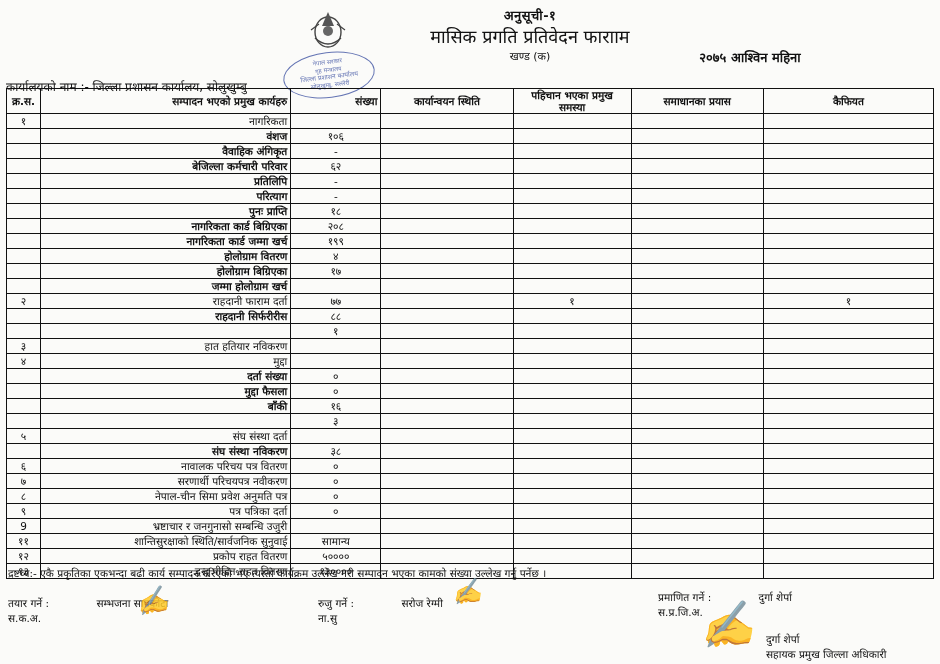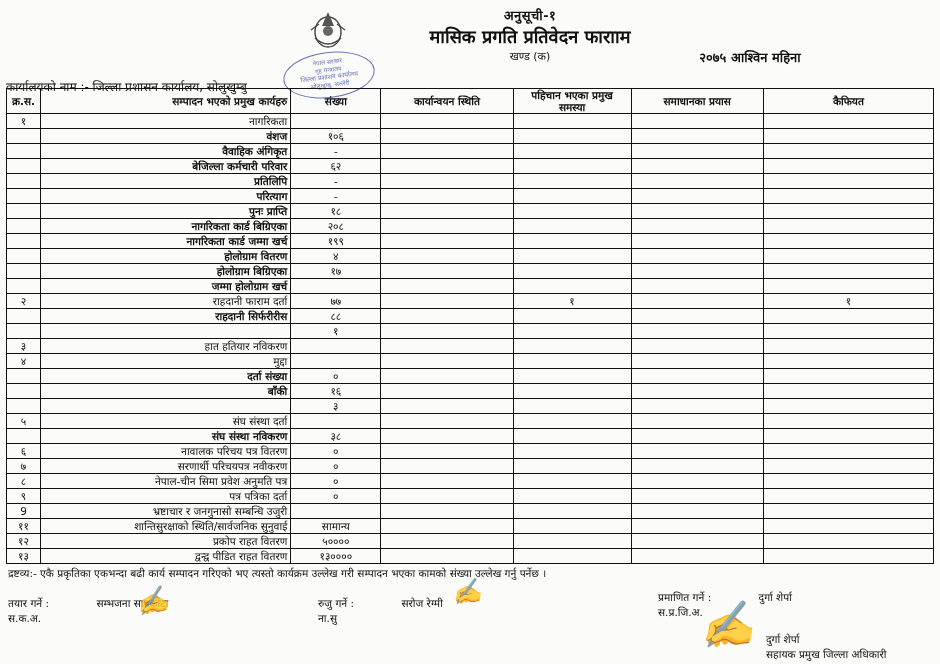--- a/index.html
+++ b/index.html
@@ -19,21 +19,21 @@
     position:absolute;left:300px;top:4px;width:56px;height:52px;
     display:flex;align-items:center;justify-content:center;
     font-size:40px;line-height:1;color:#333;
   }
   .hdr-anu{
     position:absolute;left:380px;top:6px;width:300px;text-align:center;
     font-size:13px;font-weight:bold;letter-spacing:.5px;
   }
   .hdr-main{
     position:absolute;left:340px;top:24px;width:380px;text-align:center;
-    font-size:18px;font-weight:bold;
+    font-size:18px;font-weight:normal;
   }
   .hdr-khanda{
     position:absolute;left:450px;top:48px;width:160px;text-align:center;
     font-size:11px;
   }
   .hdr-month{
     position:absolute;left:640px;top:48px;width:220px;text-align:center;
     font-size:13px;font-weight:bold;
   }
   .stamp{
@@ -64,21 +64,21 @@
     height:15px;
     vertical-align:middle;
     box-sizing:border-box;
   }
   thead th{
     font-weight:bold;font-size:10.5px;text-align:center;height:20px;
     line-height:1.15;
   }
   .c-sn{width:34px;}
   .c-work{width:250px;text-align:right;}
-  .c-num{width:90px;text-align:center;}
+  .c-num{width:90px;text-align:right;}
   .c-impl{width:132px;}
   .c-prob{width:118px;}
   .c-sol{width:132px;}
   .c-rem{width:170px;}
 
   td.sn{text-align:center;}
   td.num{text-align:center;}
   td.sub{padding-left:14px;font-weight:bold;}
   td.head-row{font-weight:normal;padding-left:8px;}
 
@@ -303,20 +303,29 @@
           <td class="c-sn sn"></td>
           <td class="c-work sub">दर्ता संख्या</td>
           <td class="c-num num">०</td>
           <td class="c-impl"></td>
           <td class="c-prob num"></td>
           <td class="c-sol"></td>
           <td class="c-rem num"></td>
         </tr>
         <tr>
           <td class="c-sn sn"></td>
+          <td class="c-work sub">मुद्दा फैसला</td>
+          <td class="c-num num">०</td>
+          <td class="c-impl"></td>
+          <td class="c-prob num"></td>
+          <td class="c-sol"></td>
+          <td class="c-rem num"></td>
+        </tr>
+        <tr>
+          <td class="c-sn sn"></td>
           <td class="c-work sub">बाँकी</td>
           <td class="c-num num">१६</td>
           <td class="c-impl"></td>
           <td class="c-prob num"></td>
           <td class="c-sol"></td>
           <td class="c-rem num"></td>
         </tr>
         <tr>
           <td class="c-sn sn"></td>
           <td class="c-work sub"></td>

